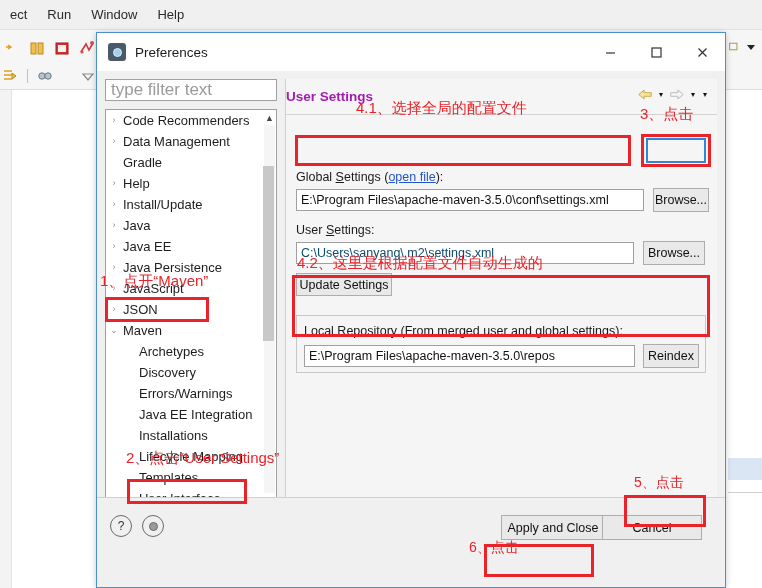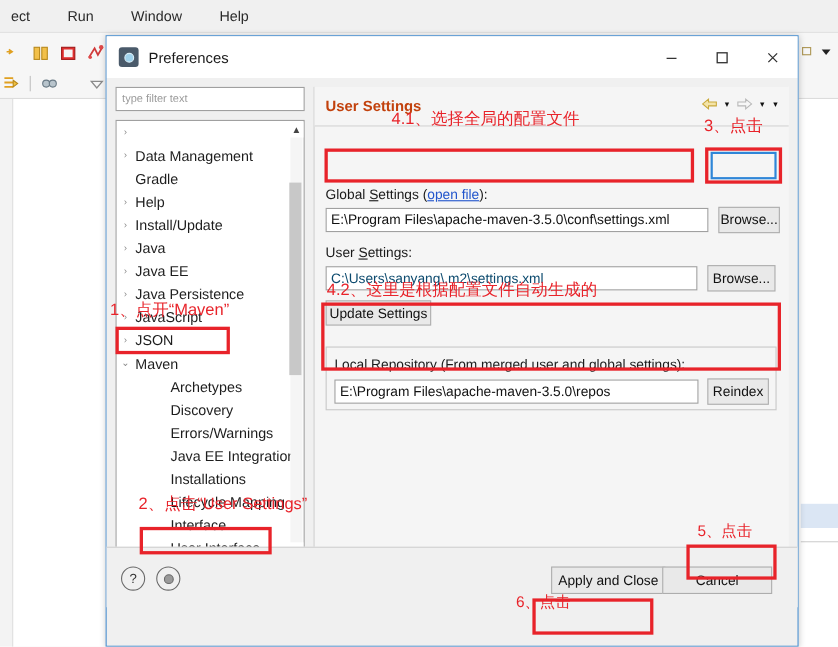--- a/index.html
+++ b/index.html
@@ -10,21 +10,21 @@
     font-family: "Liberation Sans", sans-serif;
     background: #ffffff;
   }
 
   #root { position: relative; width: 762px; height: 588px; }
 
   
   .ide-bg { position:absolute; inset:0; background:#f3f3f3; }
   .ide-menubar {
     position:absolute; left:0; top:0; width:762px; height:30px;
-    background:#f0f0f0; display:flex; align-items:center; gap:14px;
+    background:#f0f0f0; display:flex; align-items:center; gap:0px;
     padding-left:0px; border-bottom:1px solid #e2e2e2;
   }
   .ide-menu-item {
     font-size:13px; color:#2a2a2a; padding:4px 10px; white-space:nowrap;
   }
   .ide-toolbar {
     position:absolute; left:0; top:30px; width:762px; height:60px;
     background:#f6f6f6; border-bottom:1px solid #dcdcdc;
   }
   .tb-row { position:absolute; display:flex; align-items:center; gap:9px; }
@@ -84,21 +84,21 @@
     font-size:15px; color:#333;
   }
   .winbtn svg { display:block; }
 
   .dlg-body { position:relative; height:481px; background:#f0f0f0; }
 
   
   .filter-wrap { position:absolute; left:8px; top:8px; width:172px; }
   .filter-input {
     width:172px; height:22px; background:#ffffff;
-    border:1px solid #a0a0a0; font-size:10px; color:#9a9a9a;
+    border:1px solid #a0a0a0; font-size:17px; color:#9a9a9a;
     padding:0 5px; font-family:"Liberation Sans", sans-serif;
     line-height:20px;
   }
   .filter-input::placeholder { color:#9a9a9a; }
 
   
   .tree-panel {
     position:absolute; left:8px; top:38px; width:172px; height:400px;
     background:#ffffff; border:1px solid #a0a0a0; overflow:hidden;
   }
@@ -121,21 +121,21 @@
   .tree-list { position:absolute; left:0; top:0; width:160px; }
   .tree-item {
     height:21px; display:flex; align-items:center;
     font-size:13px; color:#1d1d1d; white-space:nowrap;
   }
   .tree-item .twisty {
     width:16px; flex:0 0 16px; text-align:center;
     font-size:9px; color:#8a8a8a; line-height:1;
   }
   .tree-item .tlabel { padding-left:1px; }
-  .tree-item.indent1 { padding-left:32px; }
+  .tree-item.indent1 { padding-left:16px; }
 
   .tree-hscroll {
     position:absolute; left:8px; top:438px; width:172px; height:14px;
     background:#ffffff; border:1px solid #a0a0a0; border-top:none;
   }
   .hs-left, .hs-right {
     position:absolute; top:0; width:13px; height:12px;
     display:flex; align-items:center; justify-content:center;
     font-size:9px; color:#333;
   }
@@ -149,21 +149,21 @@
   .content-pane {
     position:absolute; left:188px; top:8px; width:432px; height:444px;
     background:#f5f5f5; border-left:1px solid #cfcfcf;
   }
   .content-header {
     position:relative; height:36px; background:#f5f5f5;
     border-bottom:1px solid #d4d4d4;
     display:flex; align-items:center;
   }
   .content-title {
-    font-size:13.5px; font-weight:bold; color:#c2410c; margin-left:10px;
+    font-size:13.5px; font-weight:bold; color:#a21caf; 
   }
   .nav-icons {
     position:absolute; right:8px; top:9px; display:flex; align-items:center; gap:4px;
   }
   .nav-caret { font-size:8px; color:#111; padding:0 2px; }
 
   .content-body { position:relative; padding:0; }
 
   .field-label {
     position:absolute; font-size:12.5px; color:#1a1a1a; white-space:nowrap;
@@ -320,20 +320,21 @@
     <div class="dlg-body">
 
       <div class="filter-wrap">
         <input class="filter-input" type="text" placeholder="type filter text" style="">
       </div>
 
       <div class="tree-panel">
         <div class="tree-list">
           <div class="tree-item">
               <span class="twisty">›</span>
+              <span class="tlabel">Code Recommenders</span>
             </div>
           <div class="tree-item">
               <span class="twisty">›</span>
               <span class="tlabel">Data Management</span>
             </div>
           <div class="tree-item">
               <span class="twisty"></span>
               <span class="tlabel">Gradle</span>
             </div>
           <div class="tree-item">
@@ -387,21 +388,21 @@
           <div class="tree-item indent1">
               <span class="twisty"></span>
               <span class="tlabel">Installations</span>
             </div>
           <div class="tree-item indent1">
               <span class="twisty"></span>
               <span class="tlabel">Lifecycle Mapping</span>
             </div>
           <div class="tree-item indent1">
               <span class="twisty"></span>
-              <span class="tlabel">Interface</span>
+              <span class="tlabel">Templates</span>
             </div>
           <div class="tree-item indent1">
               <span class="twisty"></span>
               <span class="tlabel">User Interface</span>
             </div>
 
         </div>
         <div class="tree-scroll-v">
           <div class="tree-thumb"></div>
         </div>

